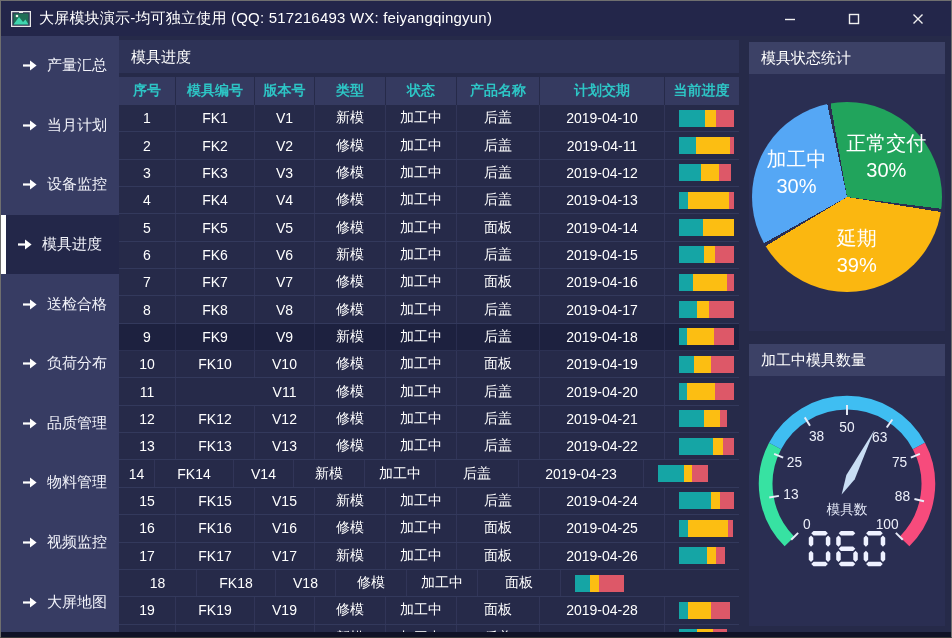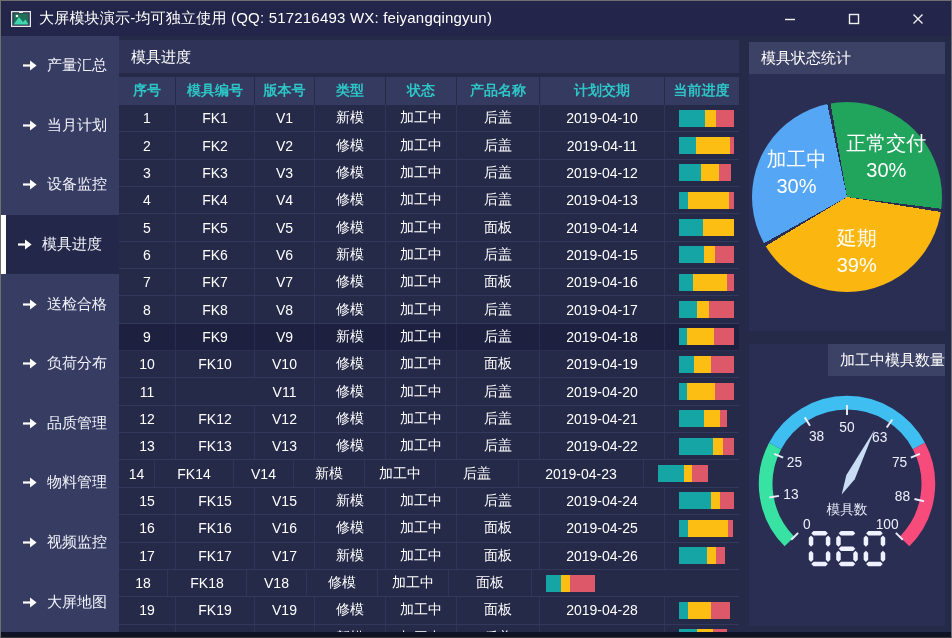--- a/index.html
+++ b/index.html
@@ -42,21 +42,21 @@
   .td:last-child { border-right:none; justify-content:flex-end; }
   .pbar { width:55px; height:17px; margin-right:4px; display:flex; }
   .pbar .seg { height:100%; }
 
   
   .right { flex:1; display:flex; flex-direction:column; padding:6px 8px 6px 8px; }
   .panel { background:#2a2e52; display:flex; flex-direction:column; }
   .panel-header { height:32px; line-height:32px; flex:none; background:#3c4166; color:#fff;
                   font-size:15px; padding-left:12px; }
   .panel.pie-panel { height:289px; flex:none; margin-bottom:13px; }
-  .panel.gauge-panel { flex:1;align-items:flex-end; }
+  .panel.gauge-panel { flex:1; }
   .pie-wrap { position:relative; width:190px; height:190px; border-radius:50%; margin:28px auto 0 auto; }
   .pie-label { position:absolute; transform:translate(-50%,-50%); color:#fff; font-size:20px;
                text-align:center; line-height:1.35; white-space:nowrap; }
   .gauge-wrap { flex:1; display:flex; align-items:flex-start; justify-content:center; padding-top:10px; }
 </style>
 </head>
 <body>
 
 <div class="window">
 
@@ -473,21 +473,21 @@
         <span class="td" style="width: 125px;">2019-04-26</span>
         <span class="td" style="width: 73px;">
               <span class="pbar">
                 <span class="seg" style="width: 50%; background: rgb(21, 165, 165);"></span>
                 <span class="seg" style="width: 18%; background: rgb(252, 190, 18);"></span>
                 <span class="seg" style="width: 15%; background: rgb(221, 88, 104);"></span>
               </span>
             </span>
       </div>
           <div class="tr">
-        <span class="td" style="width: 49px;">18</span>
+        <span class="td" style="width: 78px;">18</span>
         <span class="td" style="width: 79px;">FK18</span>
         <span class="td" style="width: 60px;">V18</span>
         <span class="td" style="width: 71px;">修模</span>
         <span class="td" style="width: 71px;">加工中</span>
         <span class="td" style="width: 83px;">面板</span>
         <span class="td" style="width: 73px;">
               <span class="pbar">
                 <span class="seg" style="width: 28%; background: rgb(21, 165, 165);"></span>
                 <span class="seg" style="width: 16%; background: rgb(252, 190, 18);"></span>
                 <span class="seg" style="width: 46%; background: rgb(221, 88, 104);"></span>

